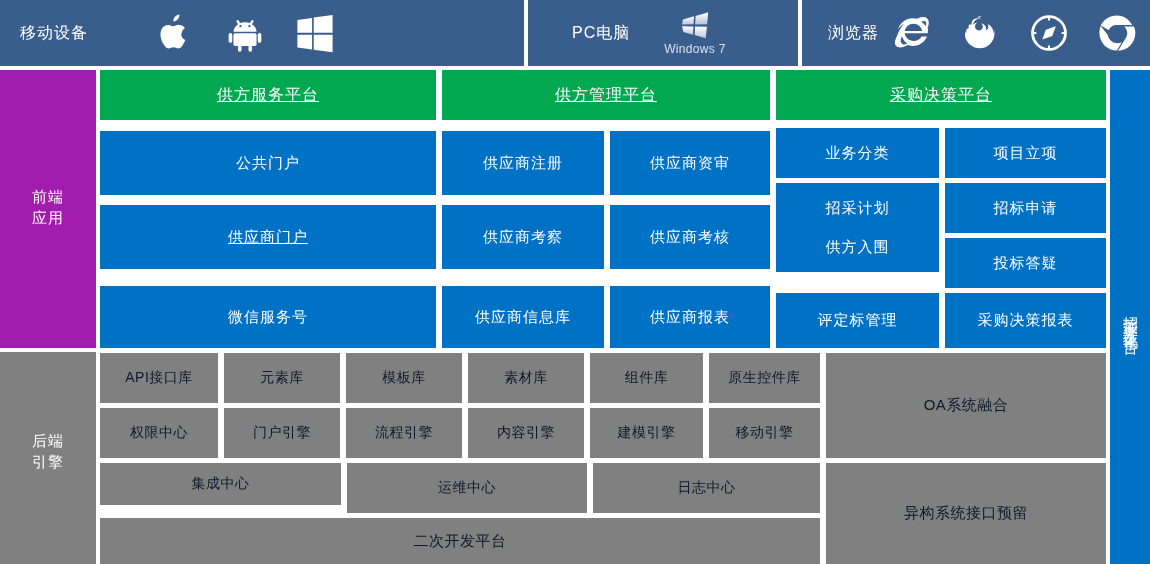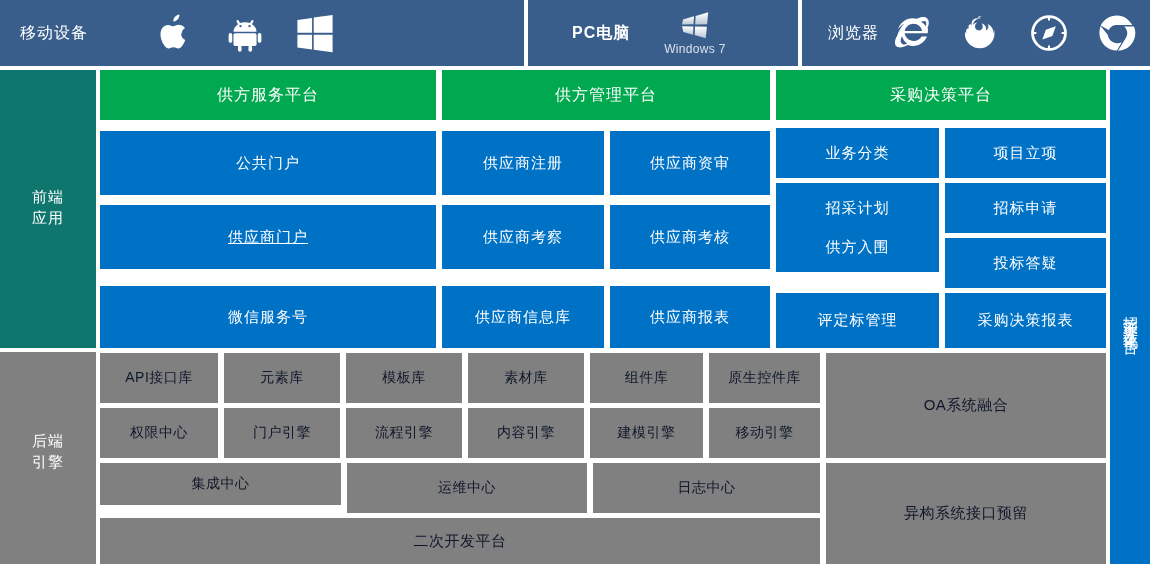--- a/index.html
+++ b/index.html
@@ -13,35 +13,35 @@
 
   
   .header { position: absolute; left: 0; top: 0; width: 1150px; height: 66px; display: flex; }
   .hseg { background: #3a5e8c; display: flex; align-items: center; height: 66px; }
   .hseg.mobile { width: 524px; }
   .hgap { width: 4px; height: 66px; background: #ffffff; }
   .hseg.pc { width: 270px; }
   .hseg.browser { width: 348px; }
   .hlabel { color: #ffffff; font-size: 16px; letter-spacing: 1px; white-space: nowrap; }
   .hseg.mobile .hlabel { margin-left: 20px; width: 120px; }
-  .hseg.pc .hlabel { margin-left: 44px; font-weight: bold; }
+  .hseg.pc .hlabel { margin-left: 44px; }
   .hseg.browser .hlabel { margin-left: 26px; }
   .icons { display: flex; align-items: center; }
   .icon-slot { display: flex; align-items: center; justify-content: center; }
   .mobile .icon-slot { width: 70px; height: 66px; }
   .browser .icon-slot { width: 68px; height: 66px; }
   .win7wrap { display: flex; flex-direction: column; align-items: center; justify-content: center; margin-left: 34px; }
   .win7word { color: #d9e2ec; font-size: 12px; margin-top: 1px; letter-spacing: .3px; }
 
   
   .body { position: absolute; left: 0; top: 66px; width: 1150px; height: 498px; }
 
   
   .rail { position: absolute; left: 0; width: 96px; }
-  .rail.front { top: 4px; height: 278px; background: #0f766e; }
+  .rail.front { top: 4px; height: 278px; background: #a21caf; }
   .rail.back  { top: 286px; height: 212px; background: #808080; }
   .rail-label {
     position: absolute; left: 0; right: 0; text-align: center;
     color: #ffffff; font-size: 15px; line-height: 21px; letter-spacing: 1px;
   }
   .rail.front .rail-label { top: 116px; }
   .rail.back  .rail-label { top: 78px; }
 
   
   .vbanner {
@@ -51,20 +51,21 @@
     writing-mode: vertical-rl; letter-spacing: 3px;
   }
 
   
   .frontend { position: absolute; left: 100px; top: 4px; width: 1006px; height: 278px; }
   .green-row { position: absolute; left: 0; top: 0; width: 1006px; height: 50px; }
   .green {
     position: absolute; top: 0; height: 50px; background: #00a94f;
     color: #fff; font-size: 16px; display: flex; align-items: center; justify-content: center;
     letter-spacing: 1px;
+    text-decoration: underline;
   }
   .g1 { left: 0;   width: 336px; }
   .g2 { left: 342px; width: 328px; }
   .g3 { left: 676px; width: 330px; }
 
   .tile {
     position: absolute; background: #0072c6; color: #ffffff;
     display: flex; align-items: center; justify-content: center;
     font-size: 15px; letter-spacing: 1px; text-align: center;
   }

